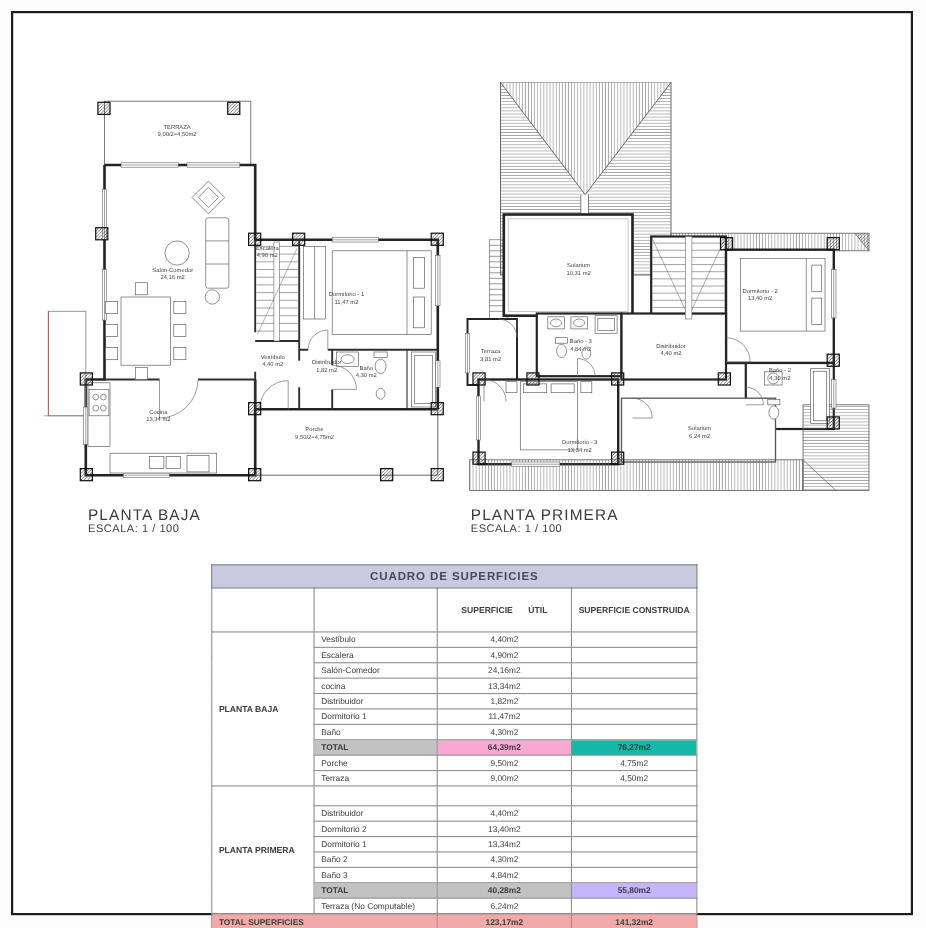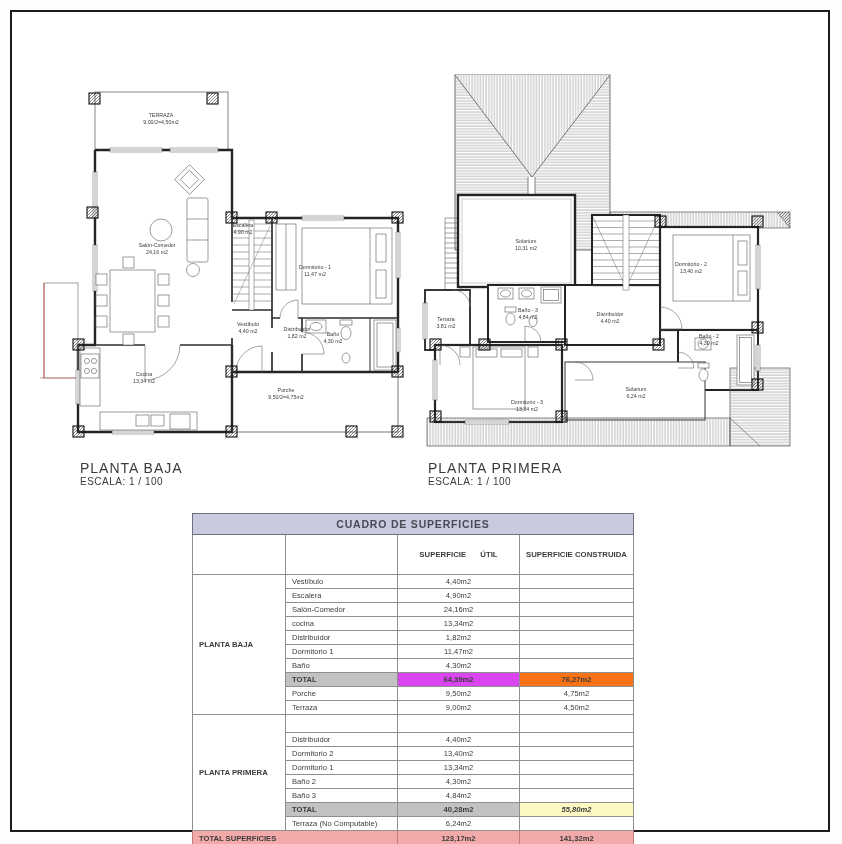--- a/index.html
+++ b/index.html
@@ -392,22 +392,22 @@
     <td class="vl">11,47m2</td>
     <td class="vl"></td>
   </tr>
   <tr>
     <td>Baño</td>
     <td class="vl">4,30m2</td>
     <td class="vl"></td>
   </tr>
   <tr>
     <td class="tot" style="background-color: rgb(194, 194, 194);">TOTAL</td>
-    <td class="vl tot" style="background-color: #d946ef;">64,39m2</td>
-    <td class="vl tot" style="background-color: #f97316;">76,27m2</td>
+    <td class="vl tot" style="background-color: #f9a8d4;">64,39m2</td>
+    <td class="vl tot" style="background-color: #14b8a6;">76,27m2</td>
   </tr>
   <tr>
     <td>Porche</td>
     <td class="vl">9,50m2</td>
     <td class="vl">4,75m2</td>
   </tr>
   <tr>
     <td>Terraza</td>
     <td class="vl">9,00m2</td>
     <td class="vl">4,50m2</td>
@@ -440,21 +440,21 @@
     <td class="vl"></td>
   </tr>
   <tr>
     <td>Baño 3</td>
     <td class="vl">4,84m2</td>
     <td class="vl"></td>
   </tr>
   <tr>
     <td class="tot" style="background-color: rgb(194, 194, 194);">TOTAL</td>
     <td class="vl tot" style="background-color: rgb(194, 194, 194);">40,28m2</td>
-    <td class="vl tot" style="background-color: #fef9c3; font-style: italic;">55,80m2</td>
+    <td class="vl tot" style="background-color: #c4b5fd;">55,80m2</td>
   </tr>
   <tr>
     <td>Terraza (No Computable)</td>
     <td class="vl">6,24m2</td>
     <td class="vl"></td>
   </tr>
 
   <tr class="grand">
     <td colspan="2" style="background-color: rgb(241, 169, 169); margin-left: 16px;">TOTAL SUPERFICIES</td>
     <td class="vl" style="background-color: rgb(241, 169, 169);">123,17m2</td>

